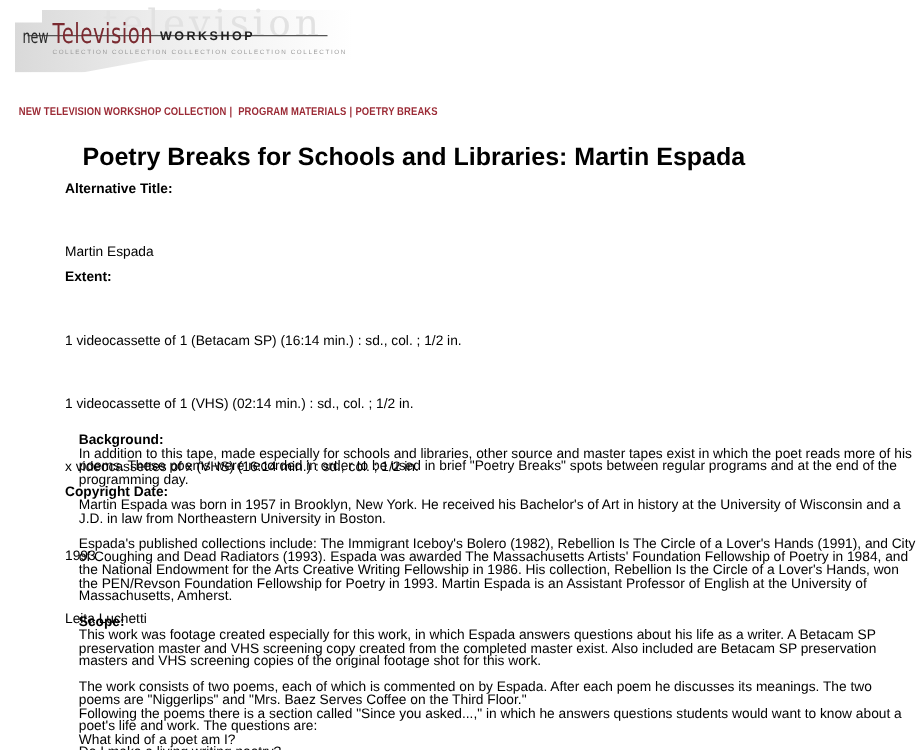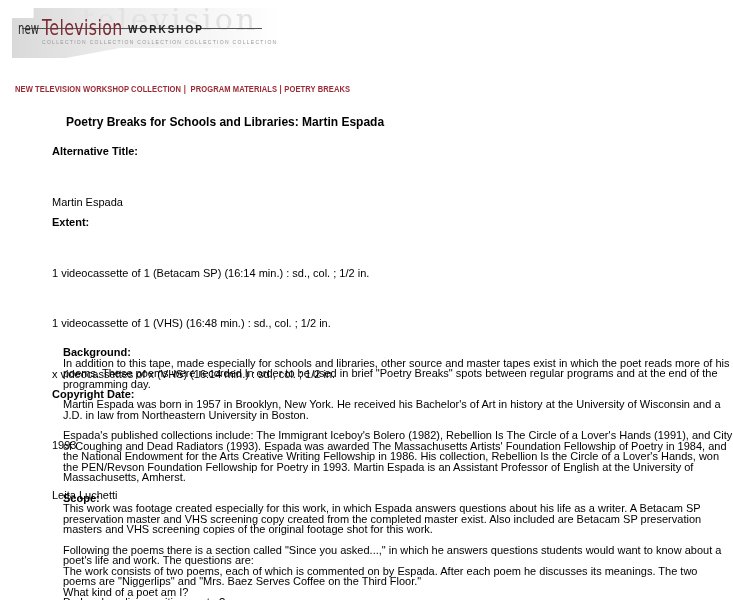--- a/index.html
+++ b/index.html
@@ -46,21 +46,21 @@
   .nav {
     position: absolute; left: 15px; top: 84px;
     font-family: "Liberation Sans", sans-serif; font-weight: bold; font-size: 9px;
     color: #9b2a35; letter-spacing: 0.1px; white-space: nowrap;
     transform: scaleX(0.84); transform-origin: left;
   }
   .nav a { color: #9b2a35; text-decoration: none; }
   .nav .sep { margin: 0 3px; }
   .title {
     position: absolute; left: 66px; top: 115px; margin: 0;
-    font-size: 12px; font-weight: bold;
+    font-size: 20px; font-weight: bold;
   }
   .fields { position: absolute; left: 52px; top: 146px; font-size: 11px; line-height: 10.5px; }
   .field { margin-bottom: 10px; }
   .field .label { font-weight: bold; display: block; }
   .field .val { display: block; margin-top: 40px; }
   .body { position: absolute; left: 63px; top: 347px; width: 670px; font-size: 11px; line-height: 10.5px; }
   .body p { margin: 0 0 10px 0; }
   .body .label { font-weight: bold; display: block; }
   .body .line { display: block; }
 </style>
@@ -85,21 +85,21 @@
 <h1 class="title">Poetry Breaks for Schools and Libraries: Martin Espada</h1>
 
 <div class="fields">
   <div class="field">
     <span class="label">Alternative Title:</span>
     <span class="val">Martin Espada</span>
   </div>
   <div class="field">
     <span class="label">Extent:</span>
     <span class="val">1 videocassette of 1 (Betacam SP) (16:14 min.) : sd., col. ; 1/2 in.</span>
-    <span class="val">1 videocassette of 1 (VHS) (16:48 min.) : sd., col. ; 1/2 in.</span>
+    <span class="val">1 videocassette of 1 (VHS) (02:14 min.) : sd., col. ; 1/2 in.</span>
     <span class="val">x videocassettes of x (VHS) (16:14 min.) : sd., col. ; 1/2 in.</span>
   </div>
   <div class="field">
     <span class="label">Copyright Date:</span>
     <span class="val">1993</span>
   </div>
   <div class="field">
     <span class="val">Leita Luchetti</span>
   </div>
 </div>
@@ -109,19 +109,19 @@
     <span class="label">Background:</span>
     <span>In addition to this tape, made especially for schools and libraries, other source and master tapes exist in which the poet reads more of his poems. These poems were recorded in order to be used in brief "Poetry Breaks" spots between regular programs and at the end of the programming day.</span>
   </p>
   <p>Martin Espada was born in 1957 in Brooklyn, New York. He received his Bachelor's of Art in history at the University of Wisconsin and a J.D. in law from Northeastern University in Boston.</p>
   <p>Espada's published collections include: The Immigrant Iceboy's Bolero (1982), Rebellion Is The Circle of a Lover's Hands (1991), and City of Coughing and Dead Radiators (1993). Espada was awarded The Massachusetts Artists' Foundation Fellowship of Poetry in 1984, and the National Endowment for the Arts Creative Writing Fellowship in 1986. His collection, Rebellion Is the Circle of a Lover's Hands, won the PEN/Revson Foundation Fellowship for Poetry in 1993. Martin Espada is an Assistant Professor of English at the University of Massachusetts, Amherst.</p>
   <p>
     <span class="label">Scope:</span>
     <span>This work was footage created especially for this work, in which Espada answers questions about his life as a writer. A Betacam SP preservation master and VHS screening copy created from the completed master exist. Also included are Betacam SP preservation masters and VHS screening copies of the original footage shot for this work.</span>
   </p>
   <p>
+    <span class="line">The work consists of two poems, each of which is commented on by Espada. After each poem he discusses its meanings. The two poems are "Niggerlips" and "Mrs. Baez Serves Coffee on the Third Floor."</span>
     <span class="line">Following the poems there is a section called "Since you asked...," in which he answers questions students would want to know about a poet's life and work. The questions are:</span>
-    <span class="line">The work consists of two poems, each of which is commented on by Espada. After each poem he discusses its meanings. The two poems are "Niggerlips" and "Mrs. Baez Serves Coffee on the Third Floor."</span>
     <span class="line">What kind of a poet am I?</span>
     <span class="line">Do I make a living writing poetry?</span>
 
   </p>
 </div>
 
 </body></html>

